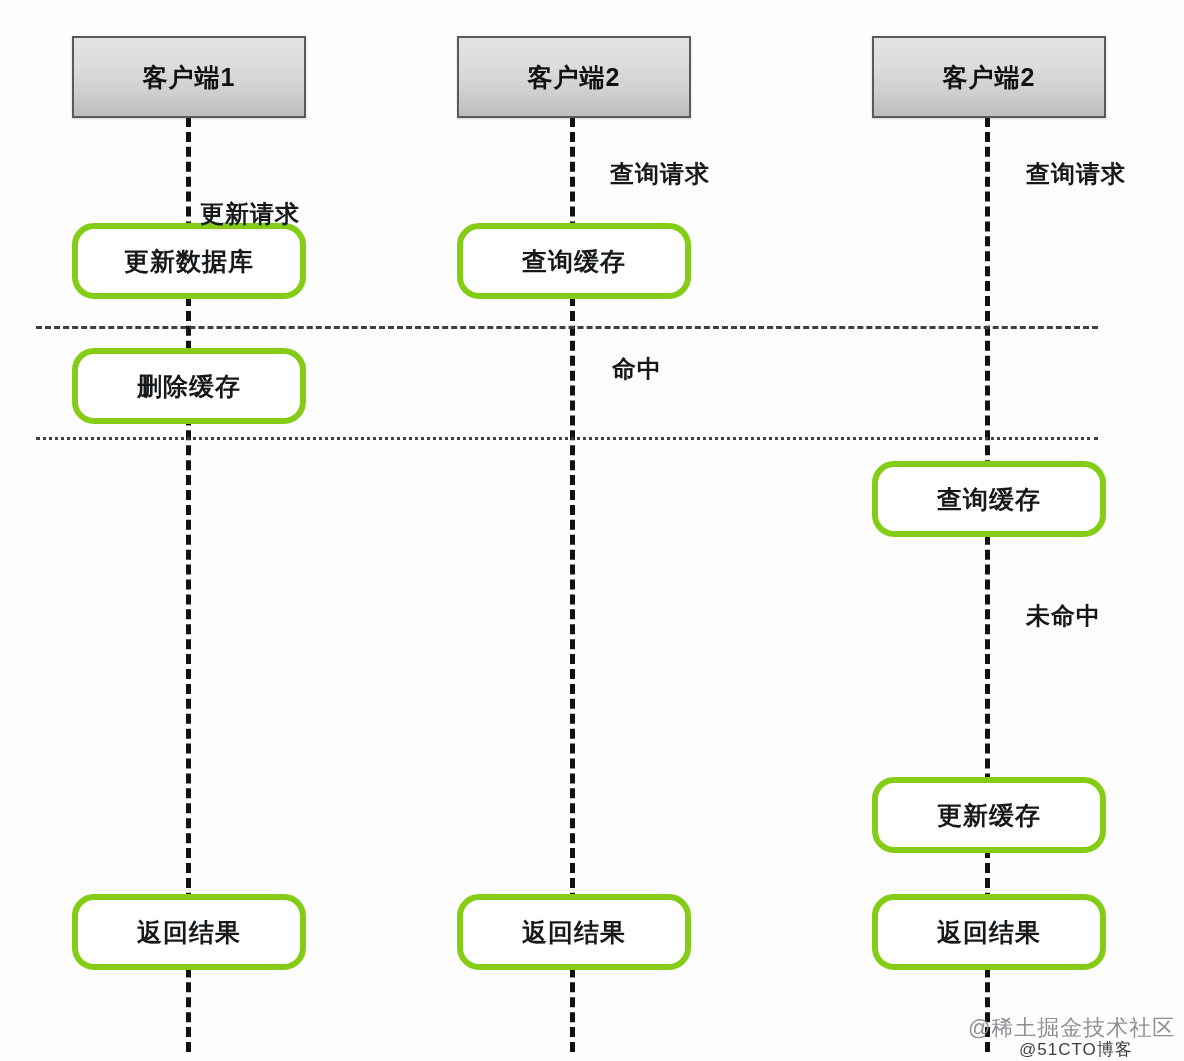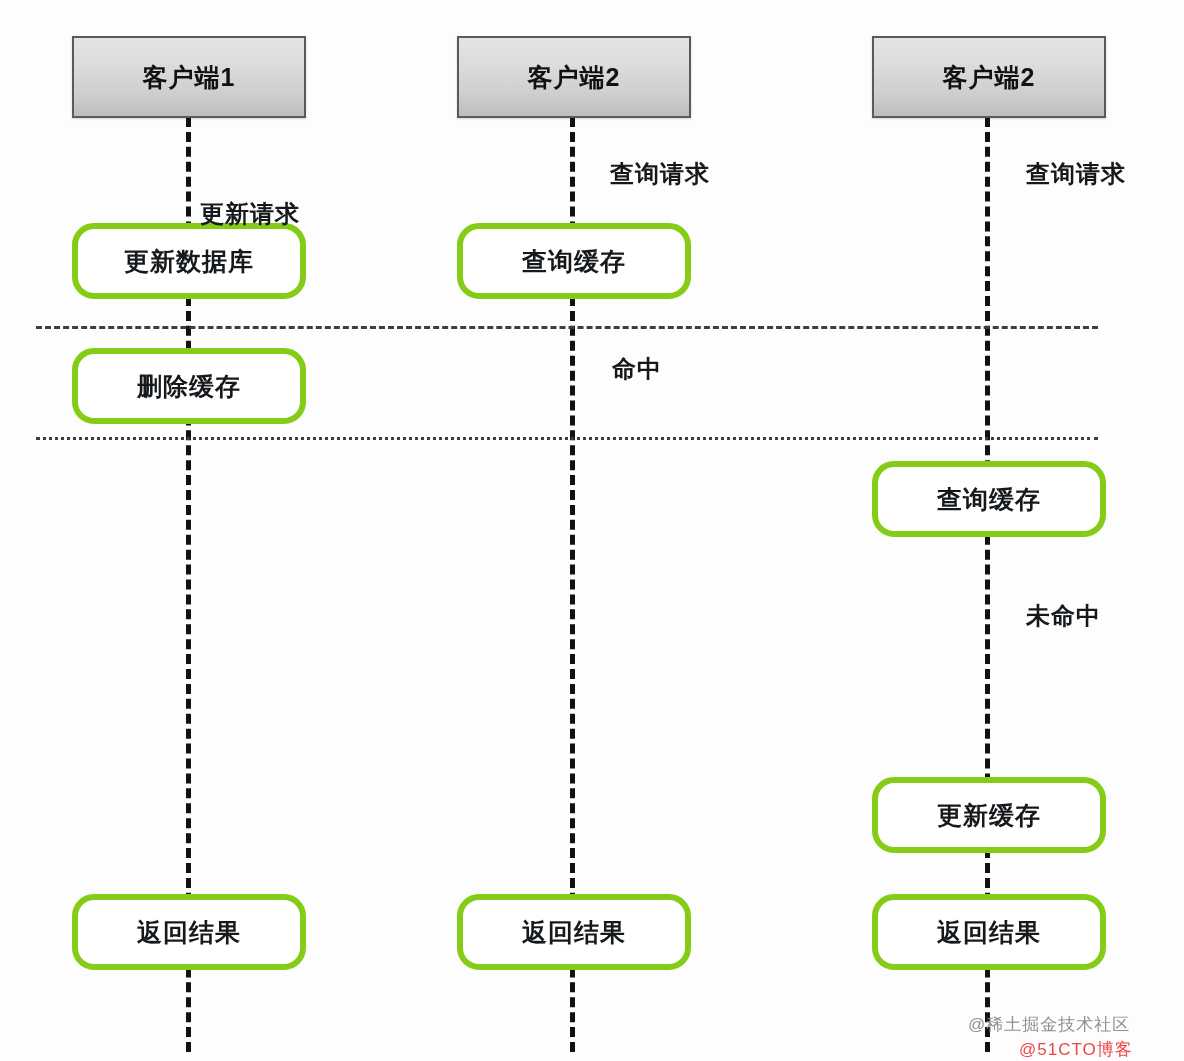--- a/index.html
+++ b/index.html
@@ -81,25 +81,25 @@
   }
 
   
   .watermark {
     position: absolute;
     white-space: nowrap;
     z-index: 6;
   }
   .watermark-primary {
     color: #8d9196;
-    font-size: 17px;
+    font-size: 22px;
     letter-spacing: 1px;
   }
   .watermark-secondary {
-    color: #ef4444;
+    color: #404040;
     font-size: 17px;
     letter-spacing: 1px;
   }
 </style>
 </head>
 <body>
 
 <div id="canvas">
 
   <div class="lifeline" style="left:186px; top:117px; height:935px;"></div>

